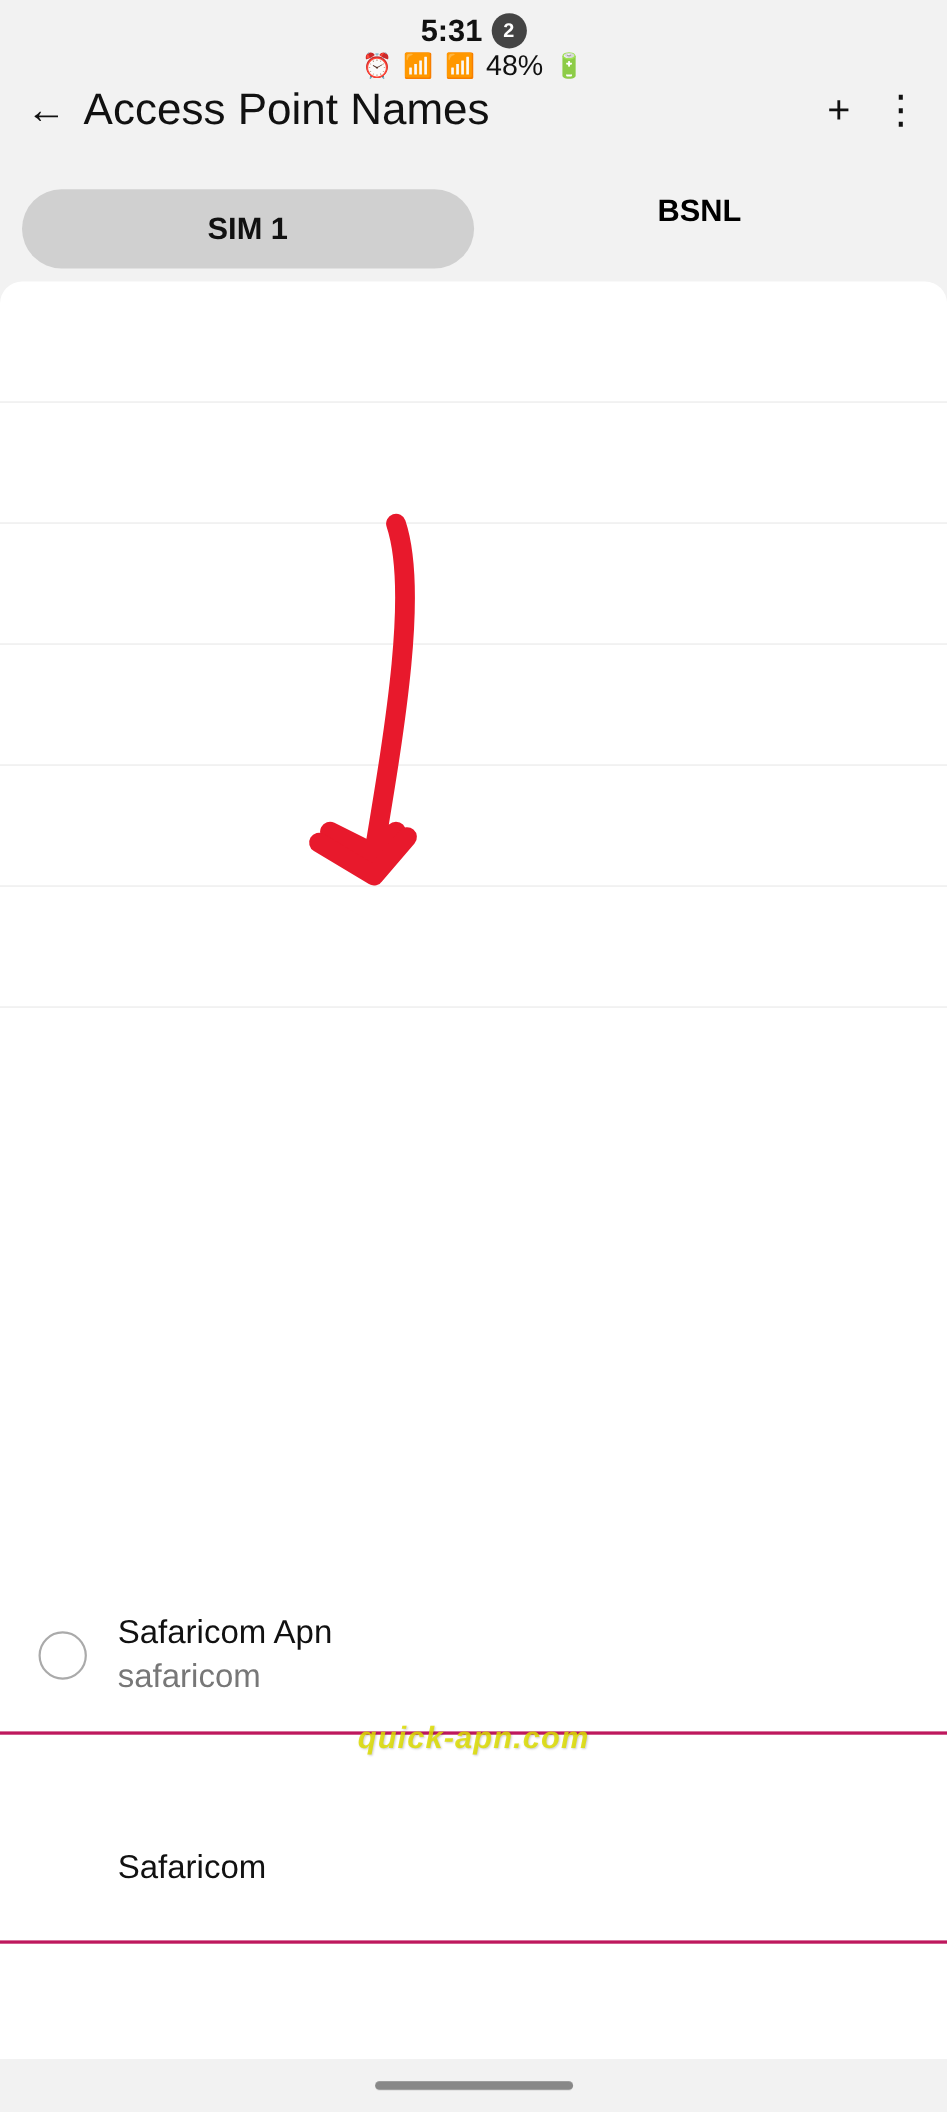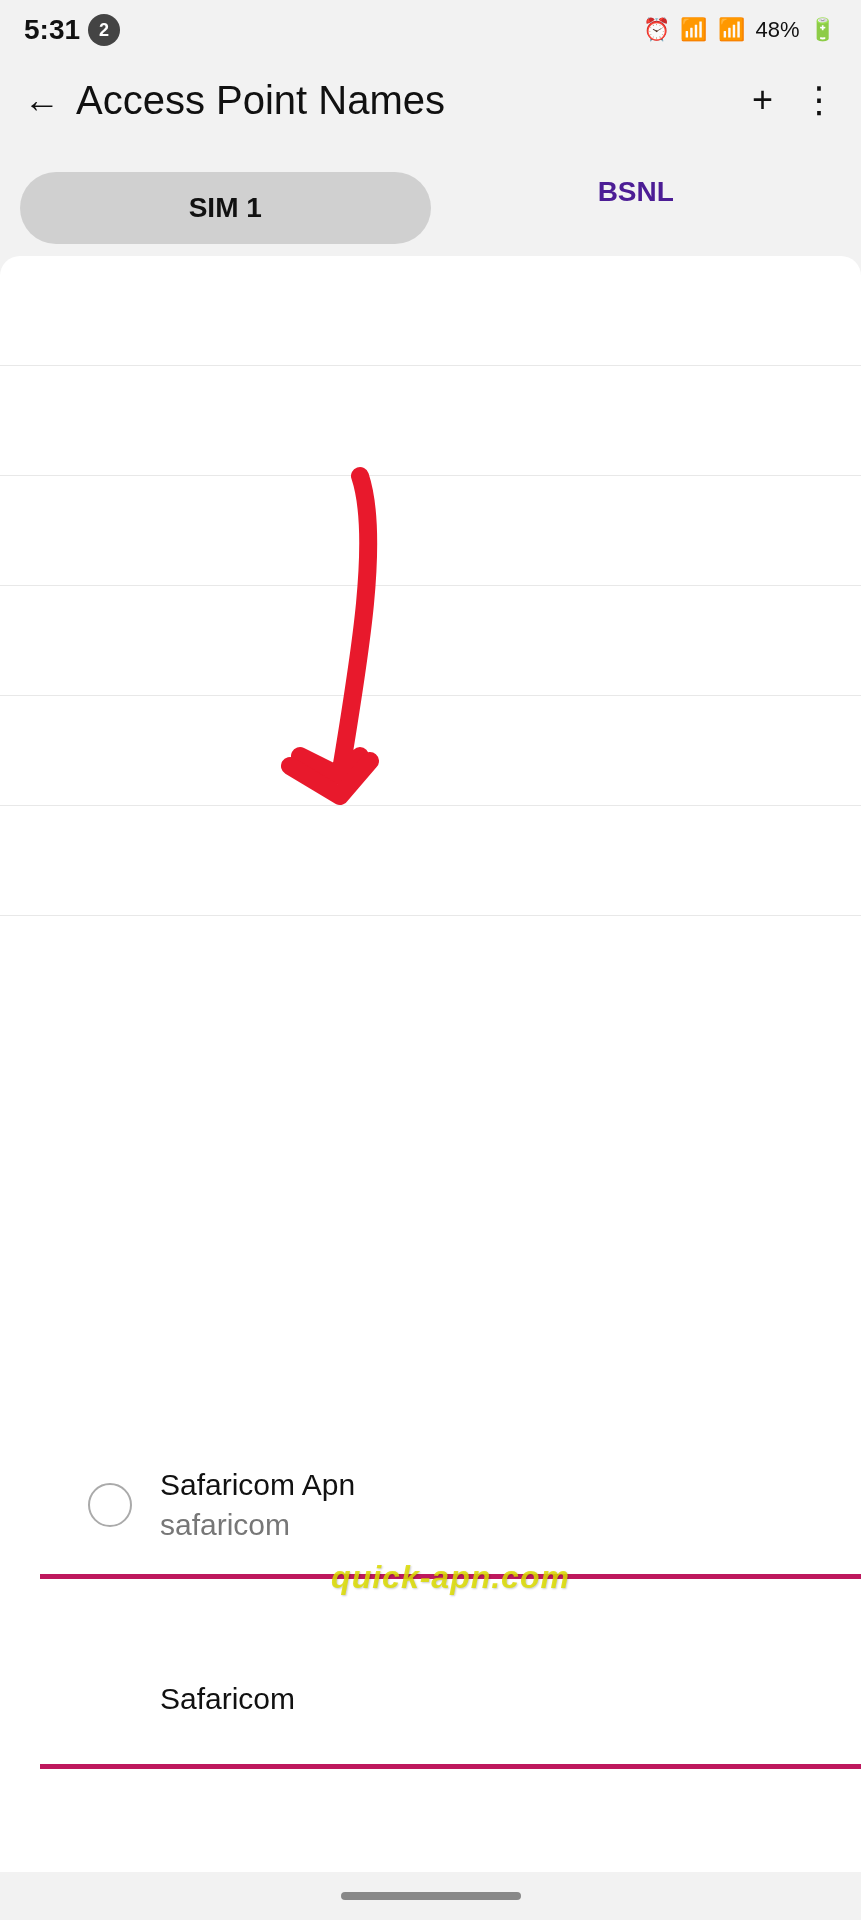--- a/index.html
+++ b/index.html
@@ -14,20 +14,21 @@
     }
 
     
     .status-bar {
       display: flex;
       justify-content: space-between;
       align-items: center;
       padding: 12px 24px 8px 24px;
       background: #f2f2f2;
       height: 56px;
+      flex-direction: column;
     }
 
     .status-left {
       display: flex;
       align-items: center;
       gap: 8px;
       font-size: 28px;
       font-weight: 600;
       color: #111;
     }
@@ -47,21 +48,21 @@
 
     .status-right {
       display: flex;
       align-items: center;
       gap: 10px;
       font-size: 22px;
       color: #111;
     }
 
     .battery-text {
-      font-size: 22px;
+      font-size: 26px;
       font-weight: 500;
     }
 
     
     .header {
       display: flex;
       align-items: center;
       padding: 16px 24px;
       background: #f2f2f2;
       height: 88px;
@@ -114,21 +115,21 @@
     }
 
     .sim-tab.active {
       background: #d0d0d0;
       color: #111;
       margin-top: 16px;
     }
 
     .sim-tab.inactive {
       background: transparent;
-      color: #4c1d95;
+      color: #000000;
     }
 
     
     .content {
       background: #fff;
       margin: 0;
       border-radius: 20px 20px 0 0;
       min-height: 1680px;
       position: relative;
     }
@@ -146,24 +147,23 @@
       left: 160px;
       width: 320px;
       height: 480px;
       pointer-events: none;
     }
 
     
     .apn-item {
       display: flex;
       align-items: center;
-      padding: 32px 48px;
-      border-bottom: 5px solid #be185d;
+      padding: 32px 35px;
+      border-bottom: 3px solid #be185d;
       min-height: 130px;
-      margin-left: 40px;
     }
 
     .apn-radio {
       width: 44px;
       height: 44px;
       border-radius: 50%;
       border: 2px solid #aaa;
       margin-right: 28px;
       flex-shrink: 0;
       background: #fff;
@@ -183,21 +183,21 @@
     .apn-address {
       font-size: 30px;
       color: #777;
     }
 
     
     .watermark {
       position: absolute;
       left: 50%;
       transform: translateX(-50%);
-      font-size: 32px;
+      font-size: 28px;
       font-weight: 700;
       color: rgba(220, 220, 0, 0.85);
       font-style: italic;
       pointer-events: none;
       white-space: nowrap;
       text-shadow: 1px 1px 2px rgba(0,0,0,0.2);
       letter-spacing: 1px;
       text-align: center;
     }
 

